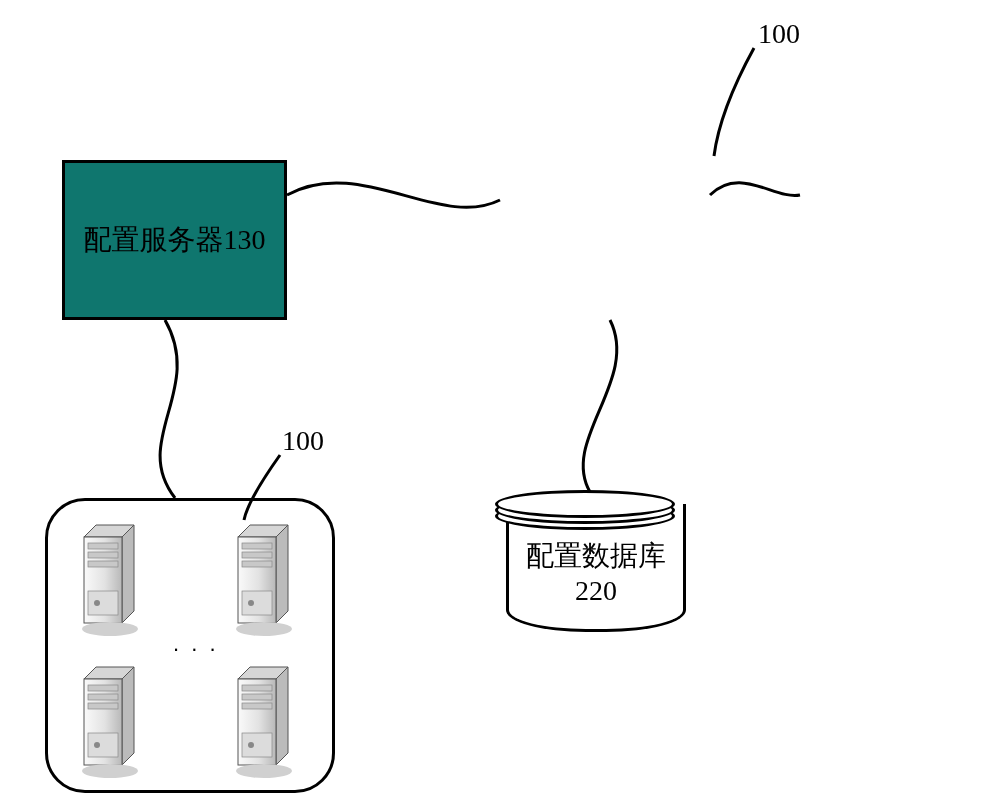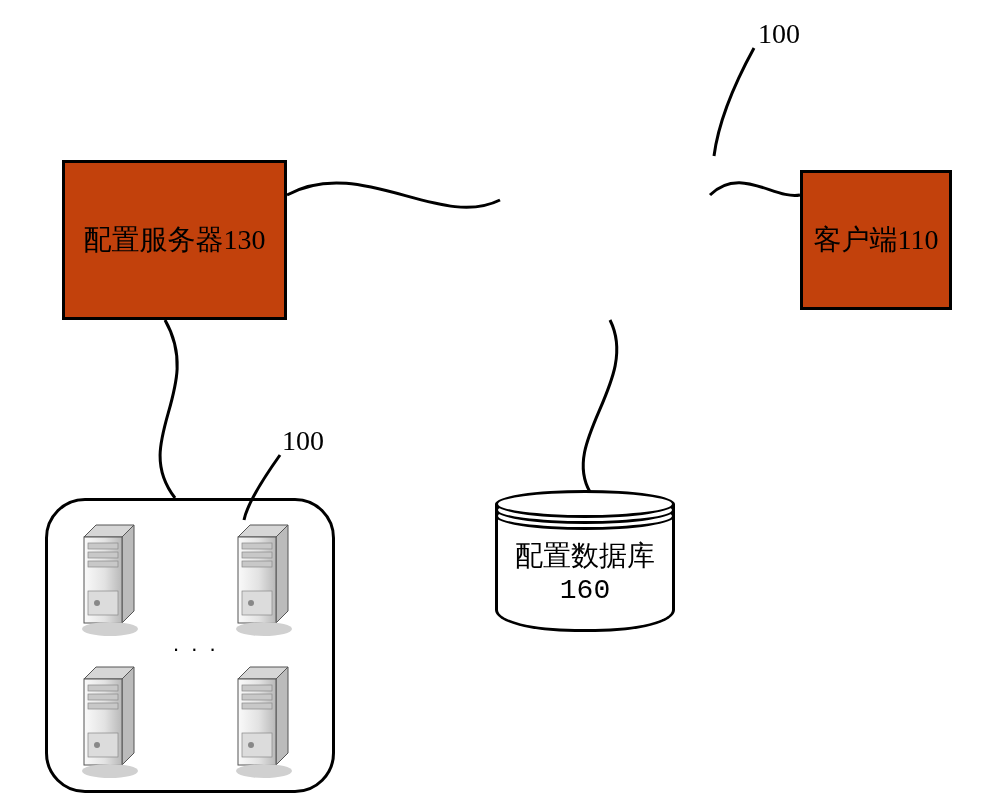--- a/index.html
+++ b/index.html
@@ -15,21 +15,21 @@
   }
   .canvas {
     position: relative;
     width: 840px;
     height: 810px;
     border-radius: 12px;
   }
   .node-box {
     position: absolute;
     border: 3px solid #000;
-    background: #c2410c;
+    background: #0f766e;
     display: flex;
     align-items: center;
     justify-content: center;
     text-align: center;
     box-sizing: border-box;
     line-height: 1.3;
   }
   .label {
     position: absolute;
     font-size: 28px;
@@ -110,28 +110,25 @@
 
 <div class="label" style="left:758px; top:18px;">100</div>
 
 <div class="label" style="left:282px; top:425px;">100</div>
 
 <div class="node-box" style="left:62px; top:160px; width:225px; height:160px;">
   <span>配置服务器130</span>
 </div>
 
 
-<div class="node-box" style="left:800px; top:170px; width:152px; height:140px;">
-  <span>客户端110</span>
-</div>
 
 <div class="db" style="left:495px; top:490px; width:180px; height:145px;">
-  <div class="body" style="top:14px; left:0; width:180px; height:128px;font-family:Liberation Mono, monospace;">
+  <div class="body" style="top:14px; left:11px; width:180px; height:128px;">
     <span>配置数据库</span>
-    <span>160</span>
+    <span>220</span>
   </div>
   <div class="ring" style="top:12px;"></div>
   <div class="ring" style="top:6px;"></div>
   <div class="ring" style="top:0;"></div>
 </div>
 
 <div class="cluster" style="left:45px; top:498px; width:290px; height:295px;">
 
   <div class="server-icon" style="left:28px; top:18px;">
     <svg viewBox="0 0 72 120">

